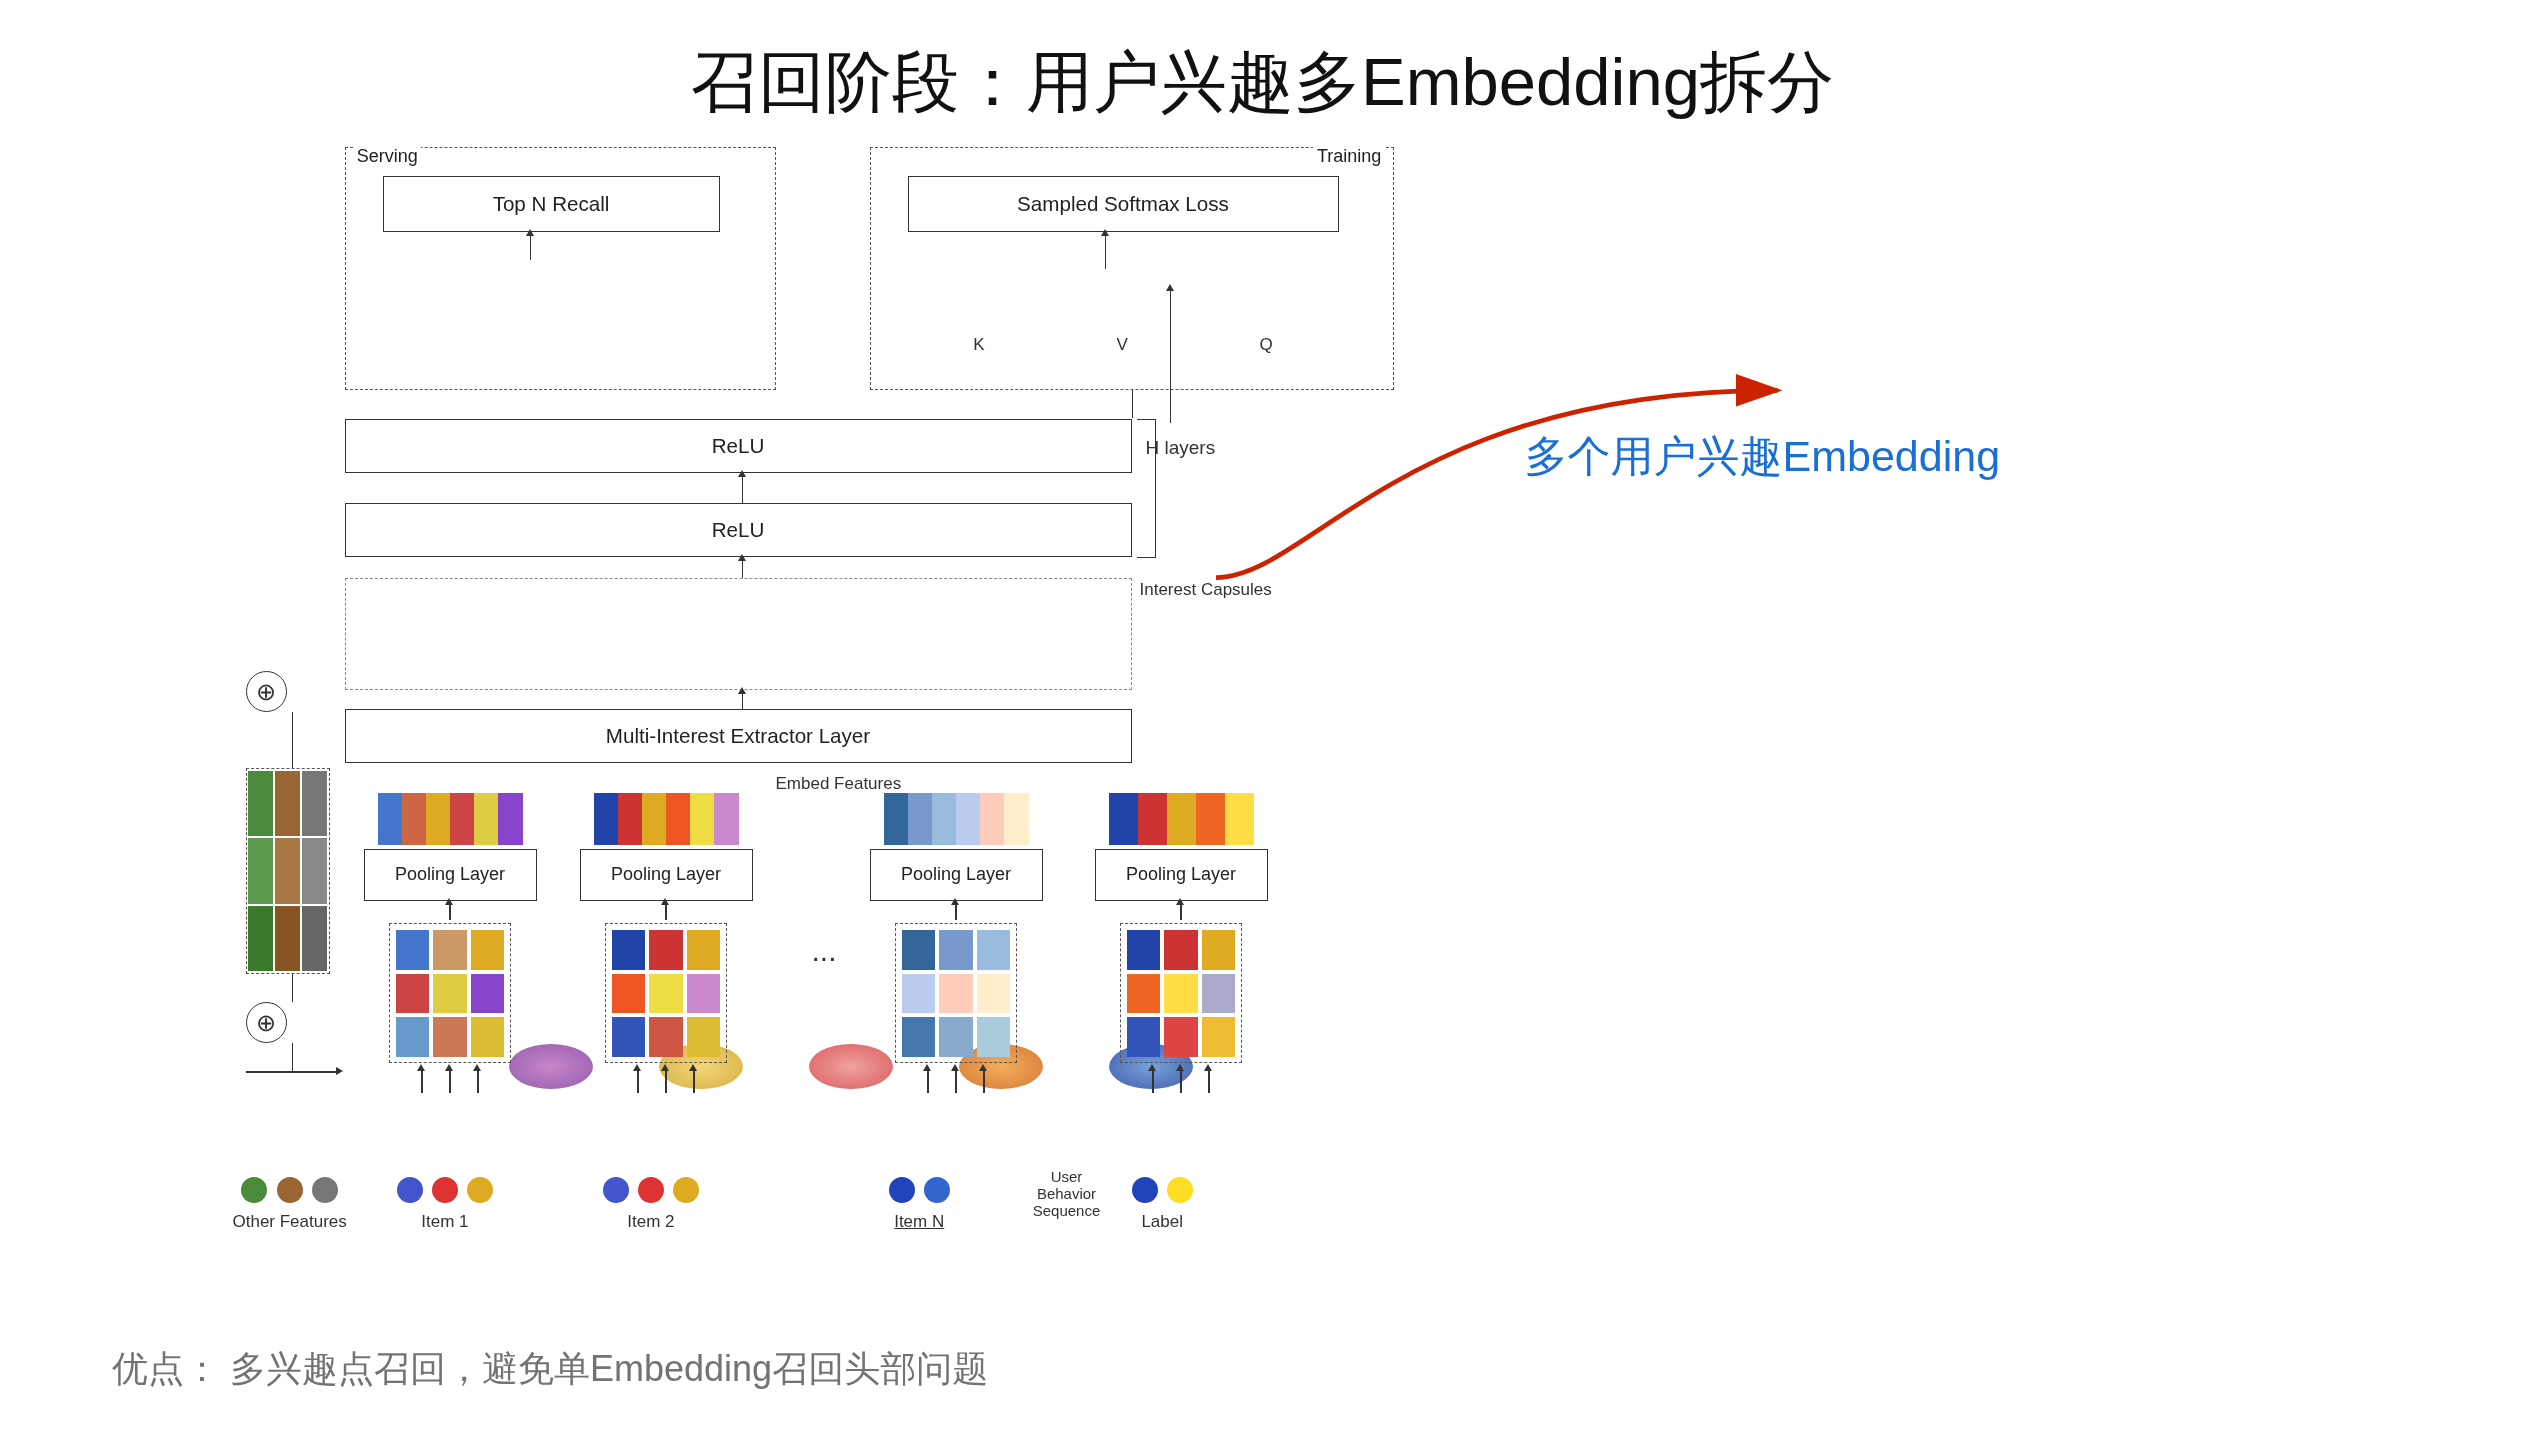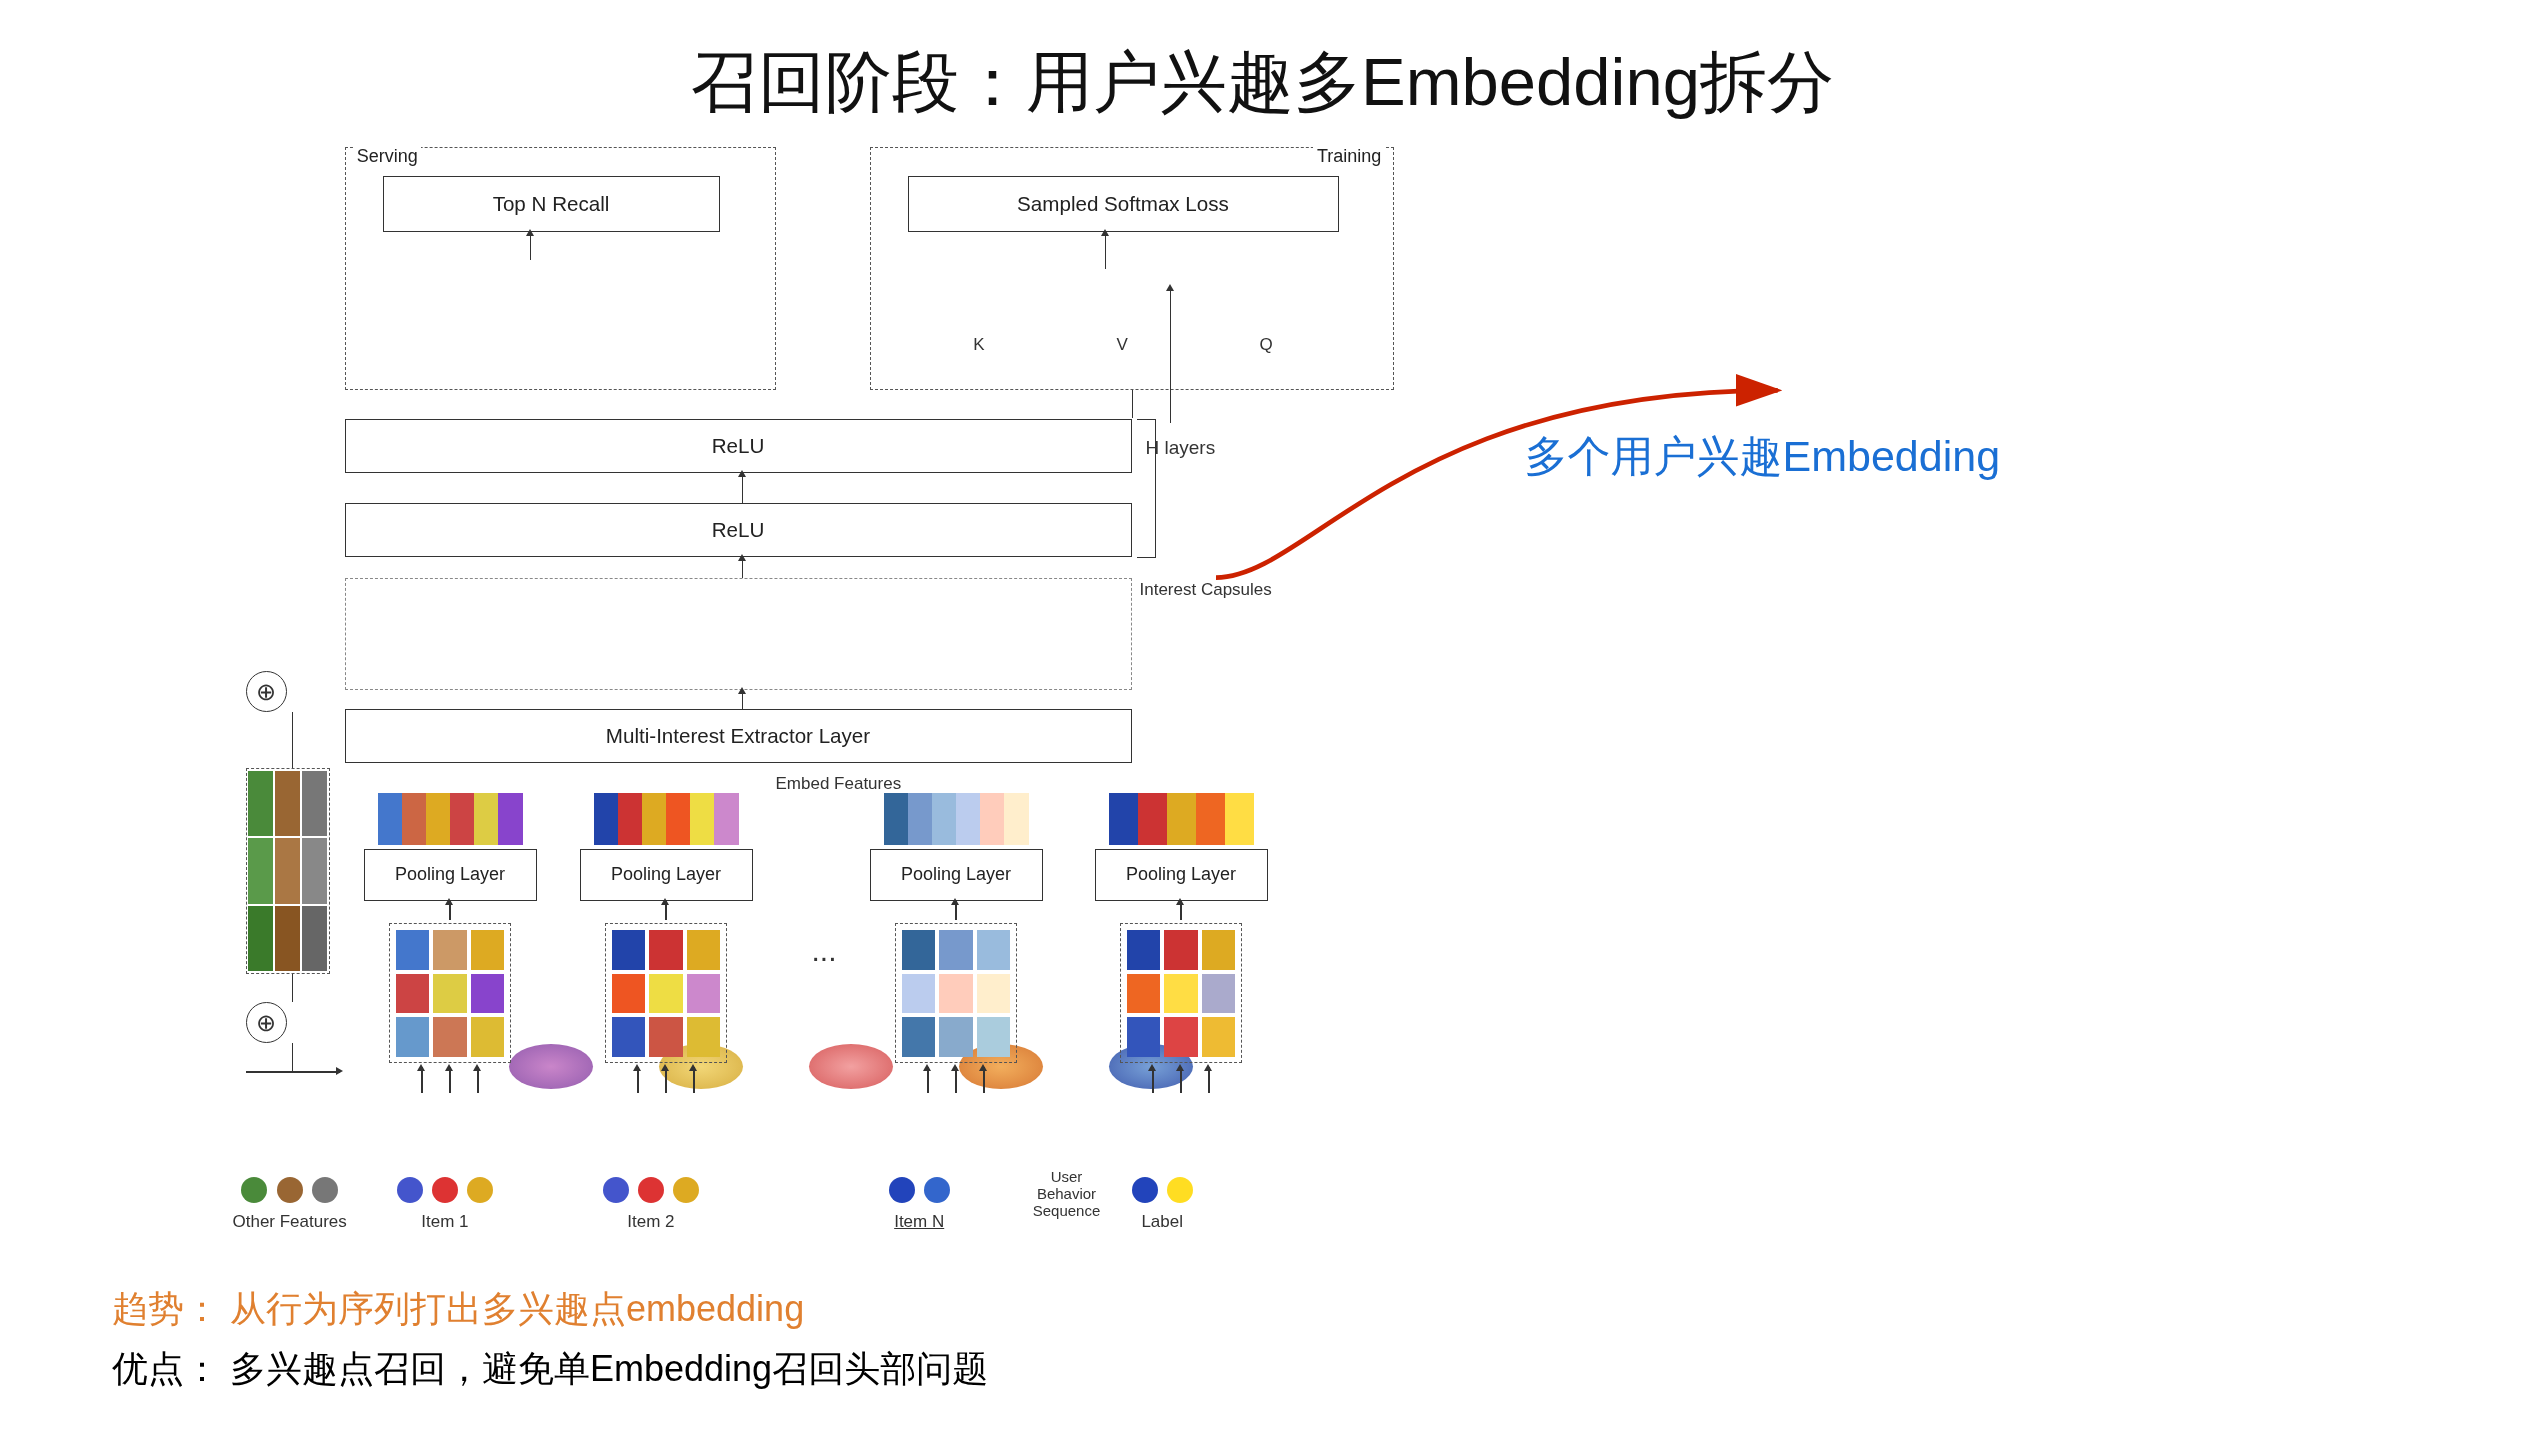--- a/index.html
+++ b/index.html
@@ -327,21 +327,21 @@
       bottom: 56px;
       left: 112px;
     }
     .caption-orange {
       font-size: 36px;
       color: #e08030;
       margin-bottom: 11.2px;
     }
     .caption-blue {
       font-size: 36px;
-      color: #000000;
+      color: #737373;
     }
 
     
     .dots-label {
       font-size: 30px;
       color: #333;
       position: absolute;
     }
   </style>
 </head>
@@ -696,22 +696,18 @@
 
   <div class="blue-caption">多个用户兴趣Embedding</div>
 
   <div style="position:absolute;top:140px;left:937px;width:1.9px;height:136px;background:#333;">
     <div style="position:absolute;top:-6.6px;left:-3.7px;border:4.7px solid transparent;border-bottom:7.5px solid #333;"></div>
   </div>
 
 </div>
 
 <div class="bottom-captions">
-  <div class="caption-orange">
-    <span>趋势：</span>
-    <span>从行为序列打出多兴趣点embedding</span>
-  </div>
   <div class="caption-blue">
     <span>优点：</span>
     <span>多兴趣点召回，避免单Embedding召回头部问题</span>
   </div>
 </div>
 
 
 </body></html>

